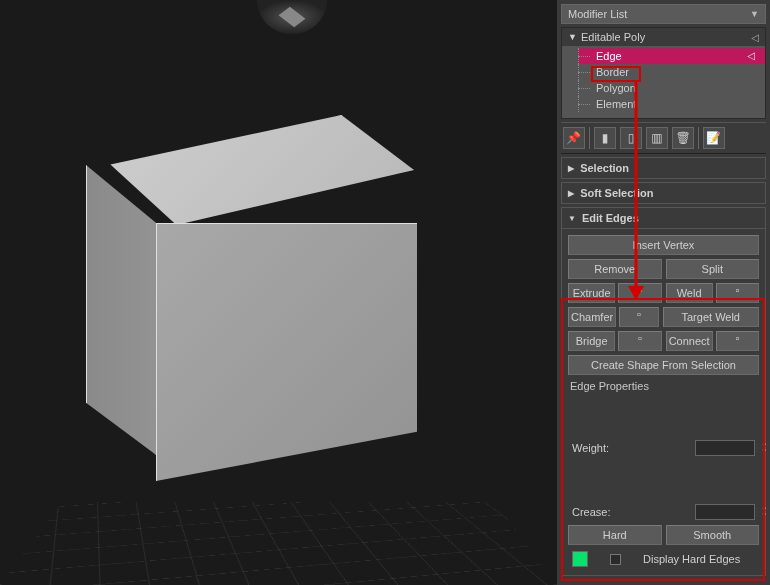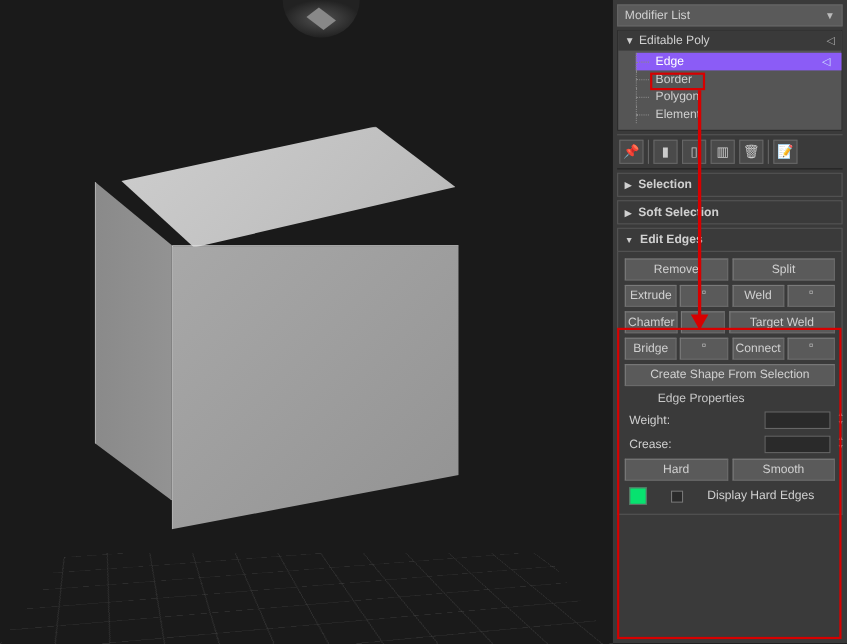--- a/index.html
+++ b/index.html
@@ -29,45 +29,45 @@
 .dropdown { background:#5a5a5a; border:1px solid #666; padding:3px 6px; display:flex; justify-content:space-between; align-items:center; }
 .stack { background:#555; border:1px solid #2a2a2a; padding:0; }
 .stack-hdr { background:#3a3a3a; padding:3px 6px; display:flex; align-items:center; gap:4px; }
 .stack-hdr .toggle { font-size:9px; }
 .stack-hdr .eye { margin-left:auto; font-size:10px; color:#aaa; }
 .subobj { list-style:none; padding:2px 0 6px 16px; }
 .subobj li { padding:2px 4px 2px 18px; position:relative; cursor:default; }
 .subobj li::before { content:""; position:absolute; left:0; top:0; bottom:0; width:14px;
   border-left:1px dotted #888; }
 .subobj li::after { content:""; position:absolute; left:0; top:50%; width:12px; border-top:1px dotted #888; }
-.subobj li.selected { background:#8b5cf6; color:#fff; }
+.subobj li.selected { background:#be185d; color:#fff; }
 .subobj li.selected .eye-sm { float:right; color:#cfe3ff; font-size:10px; padding-right:6px; }
 .toolbar { display:flex; gap:4px; padding:4px 2px; border-top:1px solid #555; border-bottom:1px solid #222; }
 .tool { width:22px; height:22px; background:#4a4a4a; border:1px solid #666; display:flex; align-items:center; justify-content:center; font-size:12px; color:#ccc; cursor:pointer; }
 .tool.divider { width:1px; background:#666; border:none; }
 .rollout { background:#3a3a3a; }
 .ro-hdr { padding:4px 6px; background:#3a3a3a; border:1px solid #555; display:flex; gap:6px; align-items:center; font-weight:bold; }
 .ro-hdr .tri { font-size:8px; }
 .ro-body { border:1px solid #555; border-top:none; padding:6px; display:flex; flex-direction:column; gap:4px; }
 .btn { background:#5a5a5a; border:1px solid #6a6a6a; border-top-color:#7a7a7a; border-left-color:#7a7a7a;
   text-align:center; padding:3px 2px; font-size:11px; color:#d0d0d0; cursor:pointer; }
 .btn-wide { width:100%; }
 .row2 { display:flex; gap:4px; }
 .row2 > * { flex:1; }
 .btn-sq { width:14px; flex:0 0 14px; padding:0; }
 .btn-with-set { display:flex; gap:3px; }
 .btn-with-set .btn { flex:1; }
-.prop-row { display:flex; align-items:center; gap:6px; padding:1px 4px; }
+.prop-row { display:flex; align-items:center; gap:6px; padding:1px 4px;margin-top:42px; }
 .prop-row label { flex:1; }
 .spinner { width:60px; height:16px; background:#2a2a2a; border:1px solid #666; position:relative; }
 .spinner::after { content:"▴\A▾"; white-space:pre; position:absolute; right:-12px; top:-2px; font-size:7px; line-height:8px; color:#aaa; }
 .chk { width:11px; height:11px; border:1px solid #777; background:#2a2a2a; display:inline-block; }
 .swatch { width:16px; height:16px; background:#07e26f; border:1px solid #666; }
 .chkrow { display:flex; align-items:center; gap:22px; padding:2px 0 2px 4px; }
-.section-label { color:#c8c8c8; padding:1px 2px;margin-left:28px; }
+.section-label { color:#c8c8c8; padding:1px 2px; }
 .annot-box-edge { position:absolute; border:2px solid #d70000; pointer-events:none; }
 .annot-arrow { position:absolute; pointer-events:none; }
 .tri-dn { font-size:9px; color:#bbb; }
 </style>
 </head>
 <body>
 
 <div class="viewport">
   <div class="viewcube"></div>
   <div class="grid-floor"></div>
@@ -124,20 +124,21 @@
     </div>
   </div>
 
   <div class="rollout">
     <div class="ro-hdr">
       <span class="tri">▼</span>
       <span>Edit Edges</span>
     </div>
     <div class="ro-body">
 
+      <div class="btn btn-wide">Insert Vertex</div>
 
       <div class="row2">
         <div class="btn">Remove</div>
         <div class="btn">Split</div>
       </div>
 
       <div class="row2">
         <div class="btn-with-set">
             <div class="btn">Extrude</div>
             <div class="btn btn-sq">▫</div>

